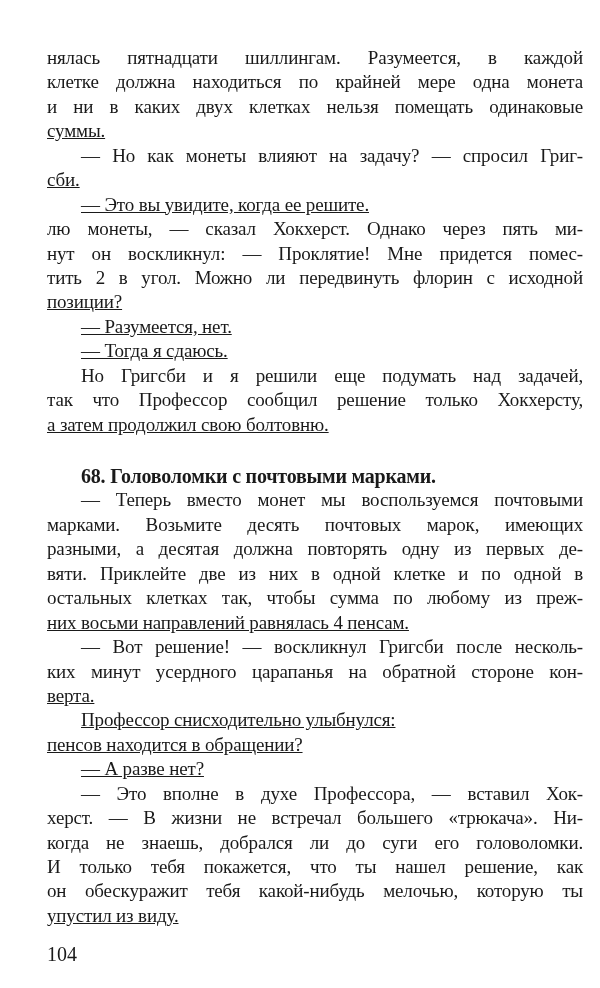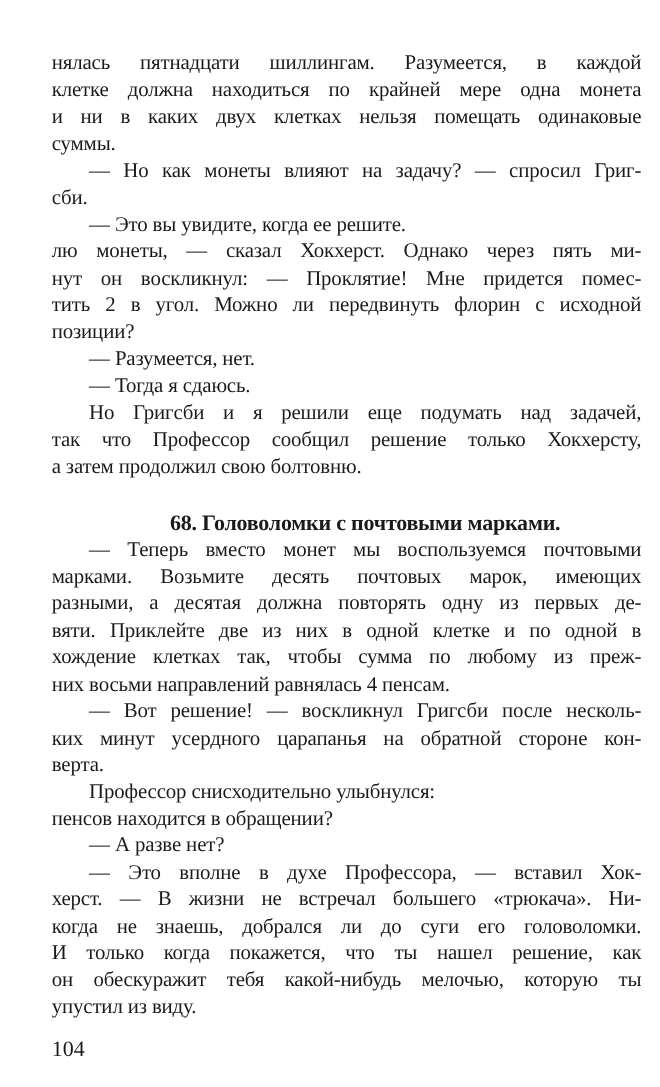--- a/index.html
+++ b/index.html
@@ -26,38 +26,38 @@
       height: 24.45px;
       line-height: 24.45px;
       font-size: 19px;
       white-space: nowrap;
       text-align: justify;
       text-align-last: justify;
       letter-spacing: -0.15px;
     }
     .line.last {
       text-align-last: left;
+      text-decoration: underline;
     }
     .line.indent {
       padding-left: 34px;
     }
     .gap {
       display: block;
       height: 27px;
     }
     .heading {
       display: block;
       height: 24.45px;
       line-height: 24.45px;
       font-size: 20px;
       font-weight: bold;
       padding-left: 34px;
       white-space: nowrap;
       letter-spacing: -0.2px;
-      text-align: center;
     }
     .page-number {
       position: absolute;
       left: 47px;
       top: 942px;
       font-size: 20px;
       line-height: 24px;
       font-family: "Liberation Serif", "DejaVu Serif", serif;
     }
   </style>
@@ -83,30 +83,30 @@
       <span class="line">так что Профессор сообщил решение только Хокхерсту,</span>
       <span class="line last">а затем продолжил свою болтовню.</span>
     </div>
   <div class="gap"></div>
   <div class="heading">68. Головоломки с почтовыми марками.</div>
   <div id="section">
       <span class="line indent">— Теперь вместо монет мы воспользуемся почтовыми</span>
       <span class="line">марками. Возьмите десять почтовых марок, имеющих</span>
       <span class="line">разными, а десятая должна повторять одну из первых де-</span>
       <span class="line">вяти. Приклейте две из них в одной клетке и по одной в</span>
-      <span class="line">хождение клетках так, чтобы сумма по любому из преж-</span>
+      <span class="line">остальных клетках так, чтобы сумма по любому из преж-</span>
       <span class="line last">них восьми направлений равнялась 4 пенсам.</span>
       <span class="line indent">— Вот решение! — воскликнул Григсби после несколь-</span>
       <span class="line">ких минут усердного царапанья на обратной стороне кон-</span>
       <span class="line last">верта.</span>
       <span class="line indent last">Профессор снисходительно улыбнулся:</span>
       <span class="line last">пенсов находится в обращении?</span>
       <span class="line indent last">— А разве нет?</span>
       <span class="line indent">— Это вполне в духе Профессора, — вставил Хок-</span>
       <span class="line">херст. — В жизни не встречал большего «трюкача». Ни-</span>
       <span class="line">когда не знаешь, добрался ли до суги его головоломки.</span>
-      <span class="line">И только когда покажется, что ты нашел решение, как</span>
+      <span class="line">И только тебя покажется, что ты нашел решение, как</span>
       <span class="line">он обескуражит тебя какой-нибудь мелочью, которую ты</span>
       <span class="line last">упустил из виду.</span>
     </div>
 </div>
 
 <div class="page-number">104</div>
 
 </body></html>

